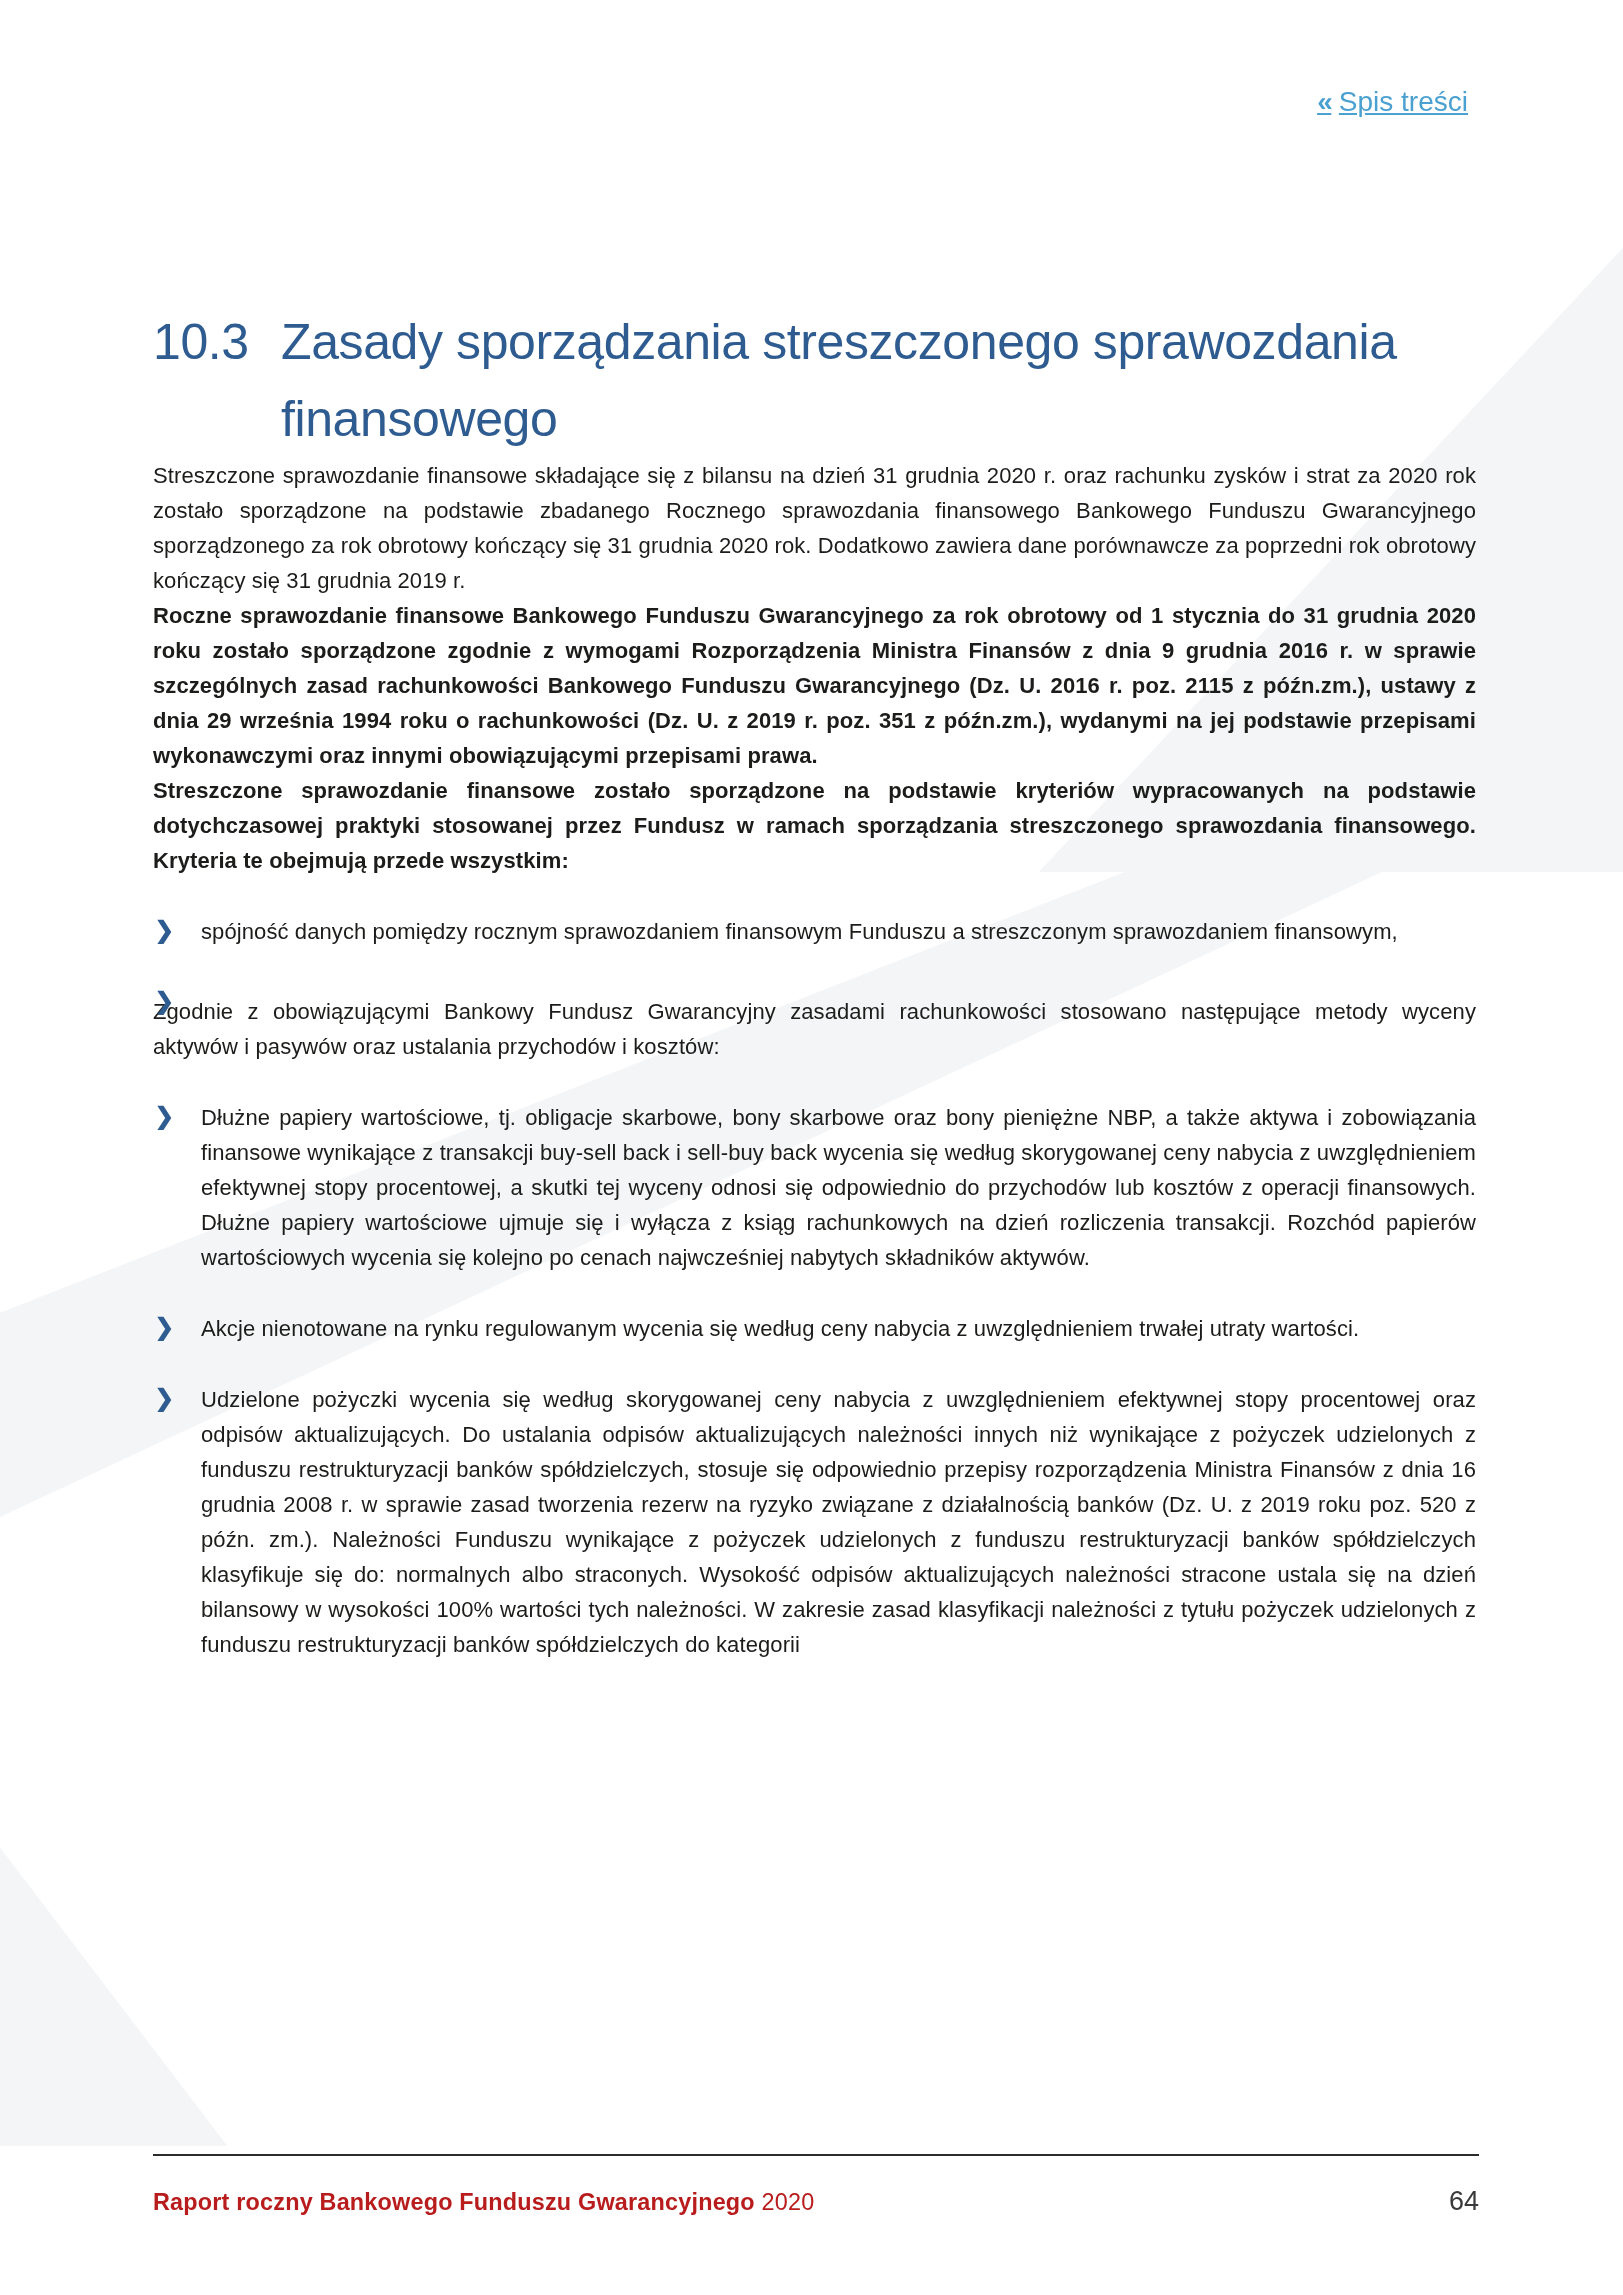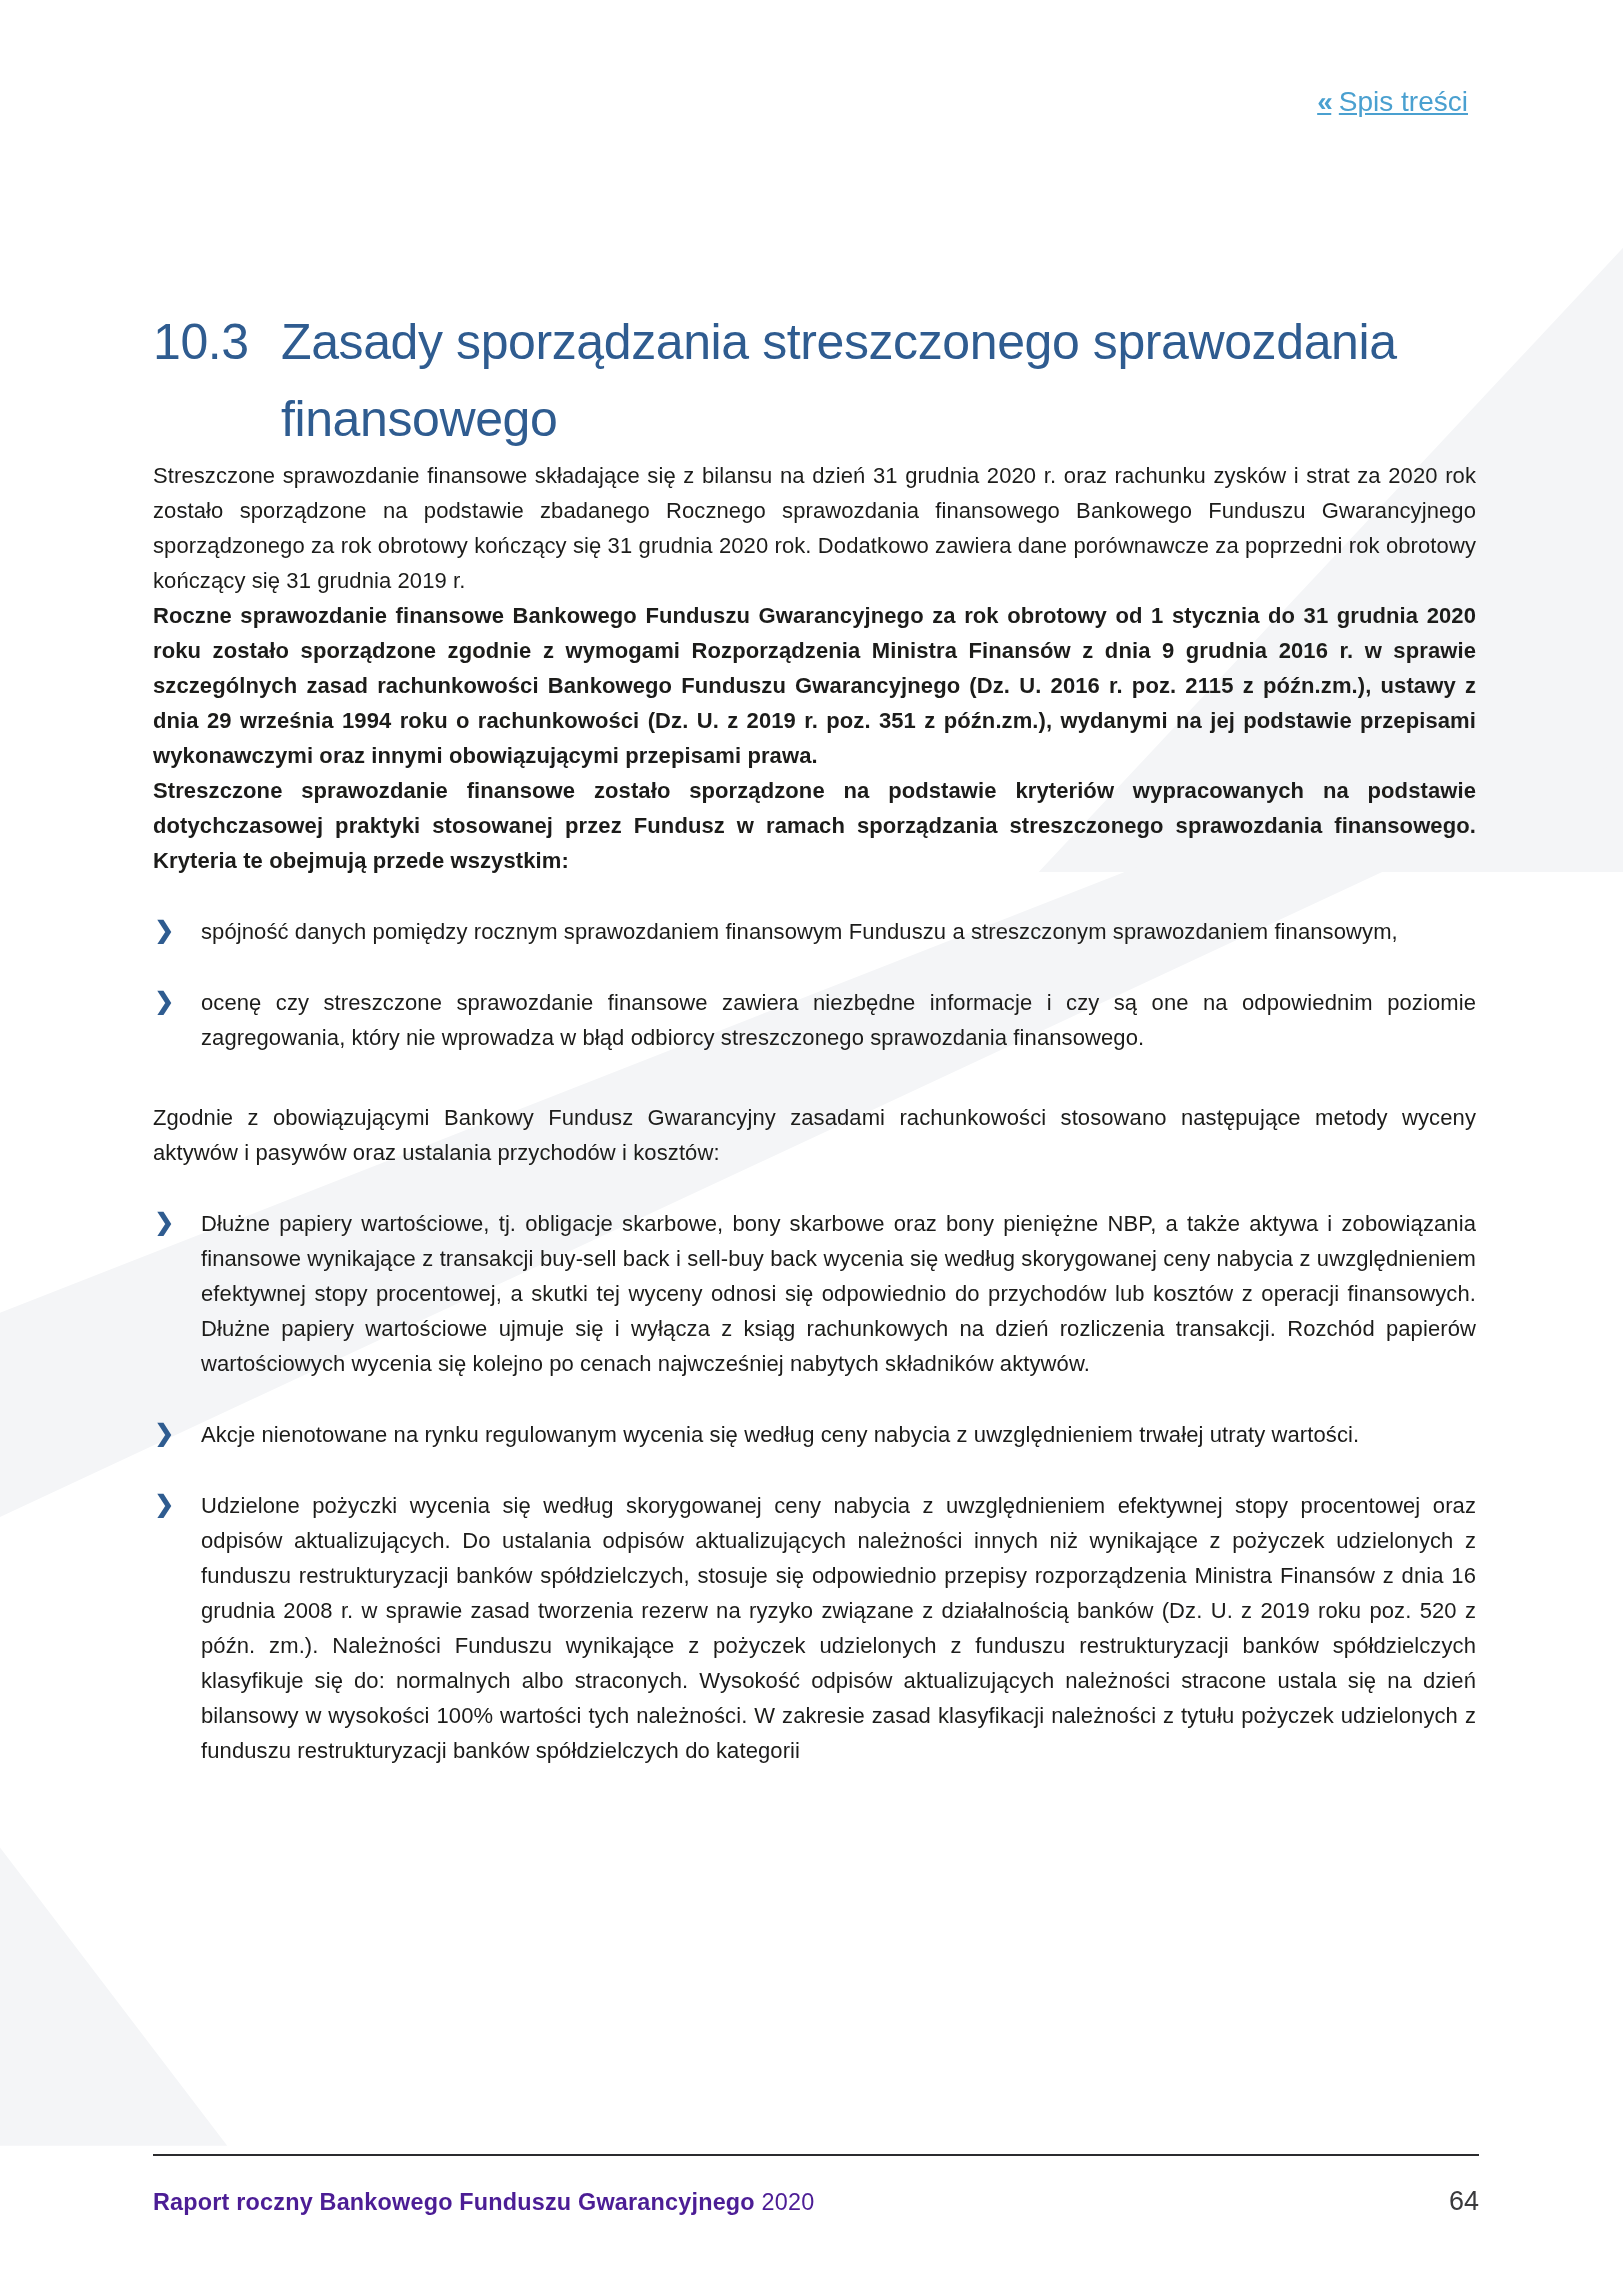--- a/index.html
+++ b/index.html
@@ -52,21 +52,21 @@
   }
 
   .footer-rule{
     position:absolute;left:153px;top:2154px;width:1326px;height:2.3px;
     background:#2b2b2e;
   }
   .footer-row{
     position:absolute;left:153px;top:2186px;width:1326px;
     display:flex;justify-content:space-between;align-items:baseline;
   }
-  .footer-title{font-size:23.4px;font-weight:700;color:#4c1d95;letter-spacing:0.2px;}
+  .footer-title{font-size:23.4px;font-weight:700;color:#b91c1c;letter-spacing:0.2px;}
   .footer-title .yr{font-weight:400;}
   .page-num{font-size:27px;font-weight:400;color:#3a3a3c;margin-left:44px;}
 </style>
 </head>
 <body>
 
 <div class="wedge w1"></div>
 <div class="wedge w2"></div>
 <div class="wedge w3"></div>
 
@@ -82,21 +82,20 @@
   <p class="body mt-para">Roczne sprawozdanie finansowe Bankowego Funduszu Gwarancyjnego za rok obrotowy od 1 stycznia do 31 grudnia 2020 roku zostało sporządzone zgodnie z wymogami Rozporządzenia Ministra Finansów z dnia 9 grudnia 2016 r. w sprawie szczególnych zasad rachunkowości Bankowego Funduszu Gwarancyjnego (Dz. U. 2016 r. poz. 2115 z późn.zm.), ustawy z dnia 29 września 1994 roku o rachunkowości (Dz. U. z 2019 r. poz. 351 z późn.zm.), wydanymi na jej podstawie przepisami wykonawczymi oraz innymi obowiązującymi przepisami prawa.</p>
   <p class="body mt-para">Streszczone sprawozdanie finansowe zostało sporządzone na podstawie kryteriów wypracowanych na podstawie dotychczasowej praktyki stosowanej przez Fundusz w ramach sporządzania streszczonego sprawozdania finansowego. Kryteria te obejmują przede wszystkim:</p>
 
   <ul class="chevs">
     <li>
       <span class="marker">❯</span>
       <span>spójność danych pomiędzy rocznym sprawozdaniem finansowym Funduszu a streszczonym sprawozdaniem finansowym,</span>
     </li>
     <li>
       <span class="marker">❯</span>
-      <span>ocenę czy streszczone sprawozdanie finansowe zawiera niezbędne informacje i czy są one na odpowiednim poziomie zagregowania, który nie wprowadza w błąd odbiorcy streszczonego sprawozdania finansowego.</span>
     </li>
   </ul>
 
 
   <p class="body" style="margin-top:45px;">Zgodnie z obowiązującymi Bankowy Fundusz Gwarancyjny zasadami rachunkowości stosowano następujące metody wyceny aktywów i pasywów oraz ustalania przychodów i kosztów:</p>
 
   <ul class="chevs">
     <li>
       <span class="marker">❯</span>
       <span>Dłużne papiery wartościowe, tj. obligacje skarbowe, bony skarbowe oraz bony pieniężne NBP, a także aktywa i zobowiązania finansowe wynikające z transakcji buy-sell back i sell-buy back wycenia się według skorygowanej ceny nabycia z uwzględnieniem efektywnej stopy procentowej, a skutki tej wyceny odnosi się odpowiednio do przychodów lub kosztów z operacji finansowych. Dłużne papiery wartościowe ujmuje się i wyłącza z ksiąg rachunkowych na dzień rozliczenia transakcji. Rozchód papierów wartościowych wycenia się kolejno po cenach najwcześniej nabytych składników aktywów.</span>

